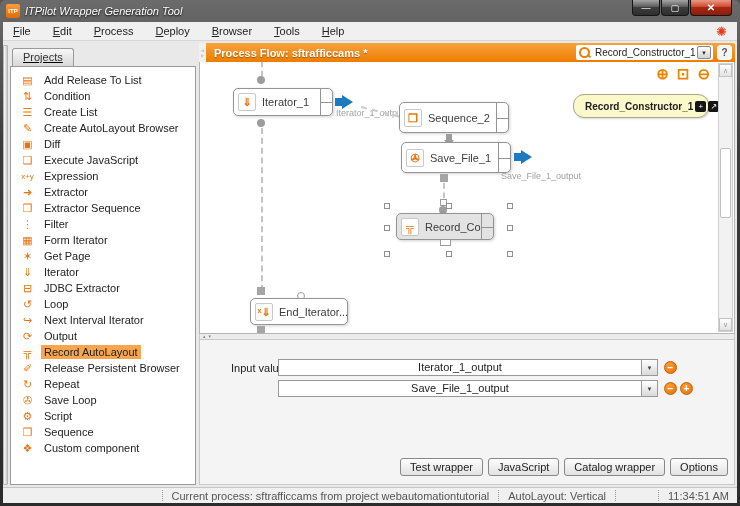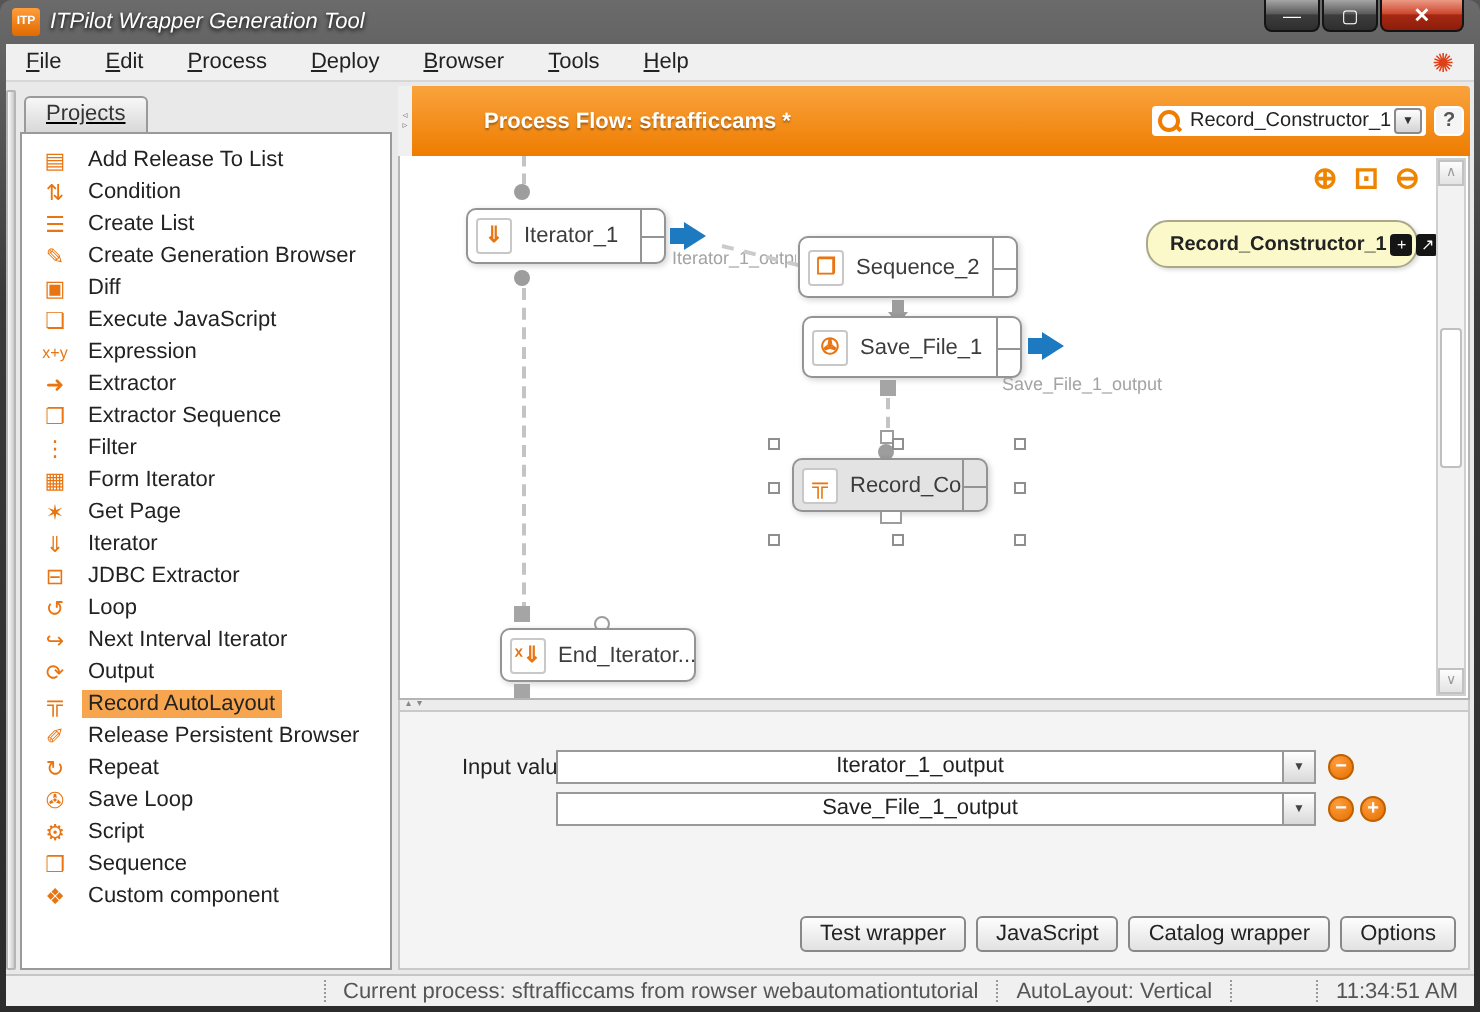--- a/index.html
+++ b/index.html
@@ -30,21 +30,21 @@
   .tab { padding:2px 10px 0 10px; border:1px solid #9a9a9a; border-bottom:none; border-radius:3px 3px 0 0; background:linear-gradient(#f7f7f7,#d8d8d8); color:#333; }
   .tab.active { background:#fff; margin-bottom:-1px; padding-bottom:1px; }
   .listpanel { flex:1; background:#fff; border:1px solid #9a9a9a; padding:5px 0 0 0; overflow:hidden; }
   .citem { display:flex; align-items:center; height:16px; padding:0 4px 0 9px; }
   .cicon { width:15px; flex:none; text-align:center; color:#e87511; font-size:11px; }
   .clabel { margin-left:6px; color:#222; padding:1px 3px; white-space:nowrap; }
   .citem.selected .clabel { background:#f7a64f; }
 
   
   .rightcol { flex:1; display:flex; flex-direction:column; margin:0 2px 2px 2px; position:relative; }
-  .flowheader { height:35px; display:flex; align-items:center; background:linear-gradient(#f9a33d,#ee7c00); border-radius:2px 2px 0 0; padding-right:3px;gap:28px; }
+  .flowheader { height:19px; display:flex; align-items:center; background:linear-gradient(#f9a33d,#ee7c00); border-radius:2px 2px 0 0; padding-right:3px; }
   .collapsers { width:7px; height:100%; background:#f0f0f0; display:flex; flex-direction:column; align-items:center; justify-content:center; font-size:5px; line-height:5px; color:#888; flex:none; }
   .fh-title { color:#fff; font-weight:bold; margin-left:8px; text-shadow:0 1px 1px rgba(0,0,0,.35); white-space:nowrap; }
   .fh-right { margin-left:auto; display:flex; align-items:center; gap:4px; }
   .searchbox { display:flex; align-items:center; background:#fff; border-radius:2px; height:15px; padding:0 2px; }
   .mag { position:relative; width:13px; height:13px; flex:none; }
   .mag::before { content:""; position:absolute; left:1px; top:1px; width:7px; height:7px; border:2px solid #ef7d00; border-radius:50%; }
   .mag::after { content:""; position:absolute; left:9px; top:9px; width:4px; height:2px; background:#ef7d00; transform:rotate(45deg); }
   .searchval { font-size:10px; color:#222; padding:0 4px; width:106px; white-space:nowrap; overflow:hidden; }
   .ddbtn { width:14px; height:13px; border:1px solid #8a8a8a; border-radius:2px; background:linear-gradient(#fefefe,#d3d3d3); color:#333; font-size:6px; display:flex; align-items:center; justify-content:center; }
   .helpbtn { width:15px; height:15px; border:1px solid #fff; border-radius:3px; background:#f5f5f5; color:#555; font-weight:bold; font-size:10px; display:flex; align-items:center; justify-content:center; }
@@ -143,21 +143,21 @@
           <div class="citem">
             <span class="cicon">⇅</span>
             <span class="clabel">Condition</span>
           </div>
           <div class="citem">
             <span class="cicon">☰</span>
             <span class="clabel">Create List</span>
           </div>
           <div class="citem">
             <span class="cicon">✎</span>
-            <span class="clabel">Create Generation Browser</span>
+            <span class="clabel">Create AutoLayout Browser</span>
           </div>
           <div class="citem">
             <span class="cicon">▣</span>
             <span class="clabel">Diff</span>
           </div>
           <div class="citem">
             <span class="cicon">❏</span>
             <span class="clabel">Execute JavaScript</span>
           </div>
           <div class="citem">
@@ -377,21 +377,21 @@
             <button class="abtn">Catalog wrapper</button>
             <button class="abtn">Options</button>
           </div>
       </div>
     </div>
   </div>
 
   <div class="statusbar">
     <span class="sbflex"></span>
     <span class="sep"></span>
-    <span>Current process: sftrafficcams from rowser webautomationtutorial</span>
+    <span>Current process: sftrafficcams from project webautomationtutorial</span>
     <span class="sep"></span>
     <span>AutoLayout: Vertical</span>
     <span class="sep"></span>
     <span class="sbgap"></span>
     <span class="sep"></span>
     <span>11:34:51 AM</span>
   </div>
 </div>
 
 </body></html>

